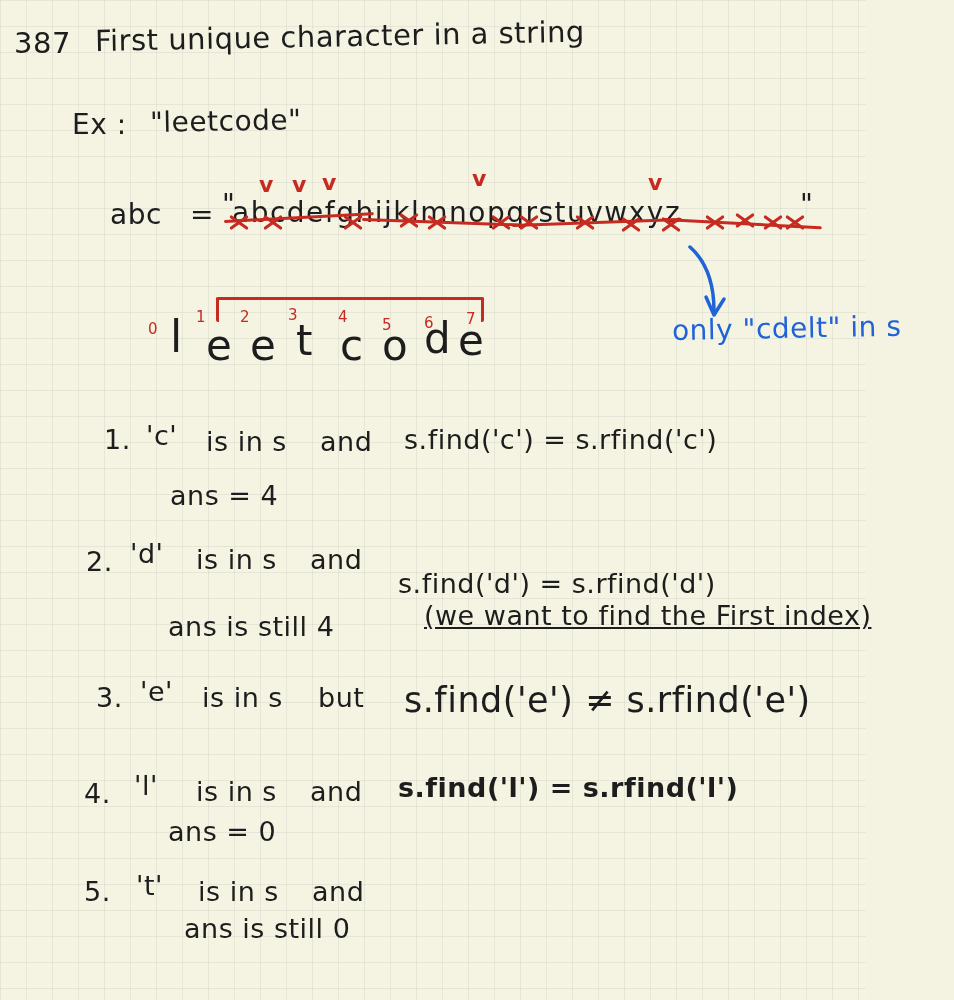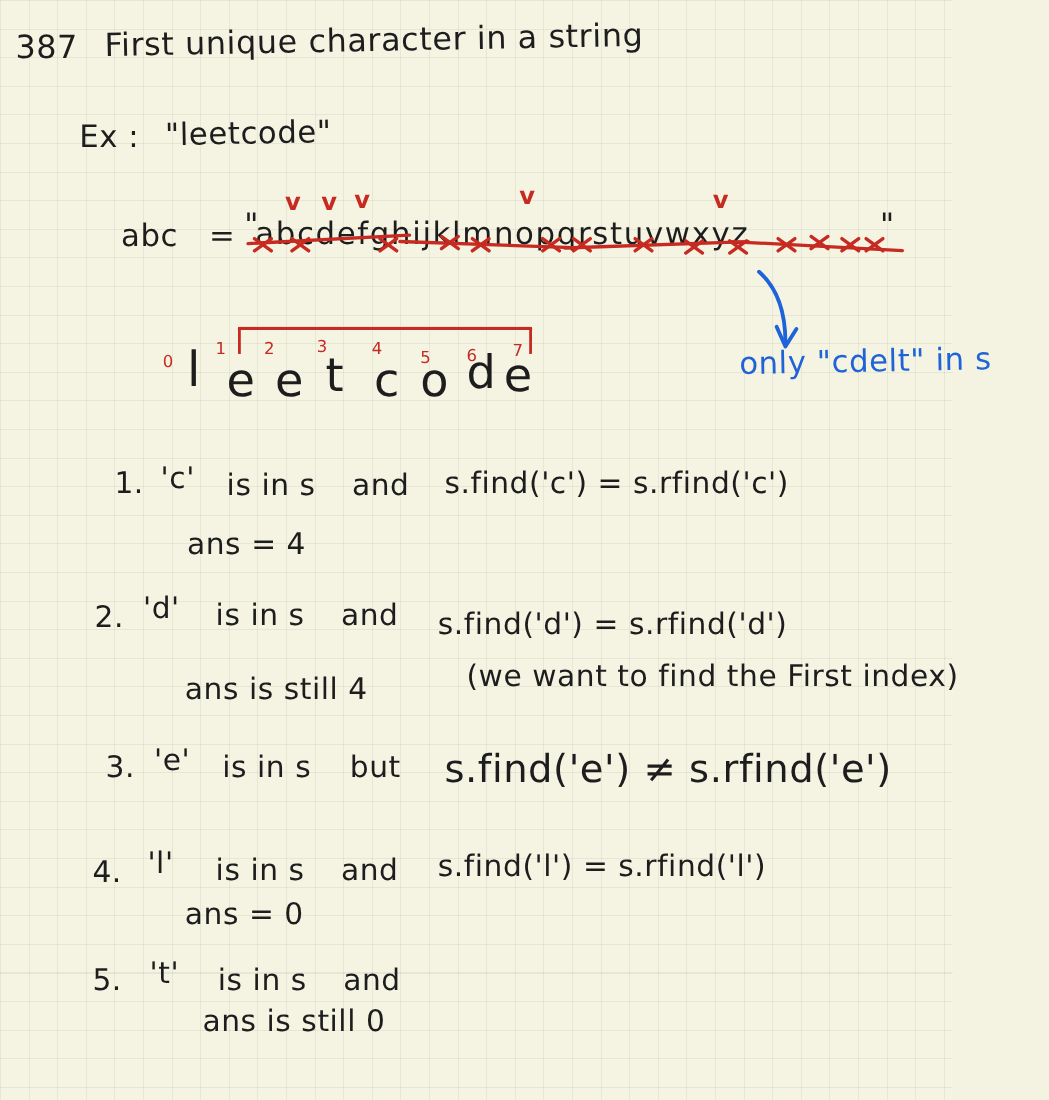--- a/index.html
+++ b/index.html
@@ -178,35 +178,35 @@
   <div class="hw t-line" style="left:146px; top:420px;">'c'</div>
   <div class="hw t-line" style="left:206px; top:426px;">is in s</div>
   <div class="hw t-line" style="left:320px; top:426px;">and</div>
   <div class="hw t-line" style="left:404px; top:424px;">s.find('c') = s.rfind('c')</div>
   <div class="hw t-line" style="left:170px; top:480px;">ans = 4</div>
 
   <div class="hw t-line" style="left:86px; top:546px;">2.</div>
   <div class="hw t-line" style="left:130px; top:538px;">'d'</div>
   <div class="hw t-line" style="left:196px; top:544px;">is in s</div>
   <div class="hw t-line" style="left:310px; top:544px;">and</div>
-  <div class="hw t-line" style="left:398px; top:552px;">s.find('d') = s.rfind('d')</div>
+  <div class="hw t-line" style="left:398px; top:568px;">s.find('d') = s.rfind('d')</div>
   <div class="hw t-line" style="left:168px; top:600px;margin-top:11px;">ans is still 4</div>
-  <div class="hw t-line" style="left:424px; top:600px;">(we want to find the First index)</div>
+  <div class="hw t-line" style="left:424px; top:600px;text-decoration:underline;">(we want to find the First index)</div>
 
   <div class="hw t-line" style="left:96px; top:682px;">3.</div>
   <div class="hw t-line" style="left:140px; top:676px;">'e'</div>
   <div class="hw t-line" style="left:202px; top:682px;">is in s</div>
   <div class="hw t-line" style="left:318px; top:682px;">but</div>
   <div class="hw t-line neq" style="left:404px; top:680px;">s.find('e') ≠ s.rfind('e')</div>
 
   <div class="hw t-line" style="left:84px; top:778px;">4.</div>
   <div class="hw t-line" style="left:134px; top:770px;">'l'</div>
   <div class="hw t-line" style="left:196px; top:776px;">is in s</div>
   <div class="hw t-line" style="left:310px; top:776px;">and</div>
-  <div class="hw t-line" style="left:398px; top:772px;">s.find('l') = s.rfind('l')</div>
+  <div class="hw t-line" style="left:398px; top:772px;font-weight:bold;">s.find('l') = s.rfind('l')</div>
   <div class="hw t-line" style="left:168px; top:816px;">ans = 0</div>
 
   <div class="hw t-line" style="left:84px; top:876px;">5.</div>
   <div class="hw t-line" style="left:136px; top:870px;">'t'</div>
   <div class="hw t-line" style="left:198px; top:876px;">is in s</div>
   <div class="hw t-line" style="left:312px; top:876px;">and</div>
   <div class="hw t-line" style="left:168px; top:913px;margin-left:16px;">ans is still 0</div>
 
 </div>
 

